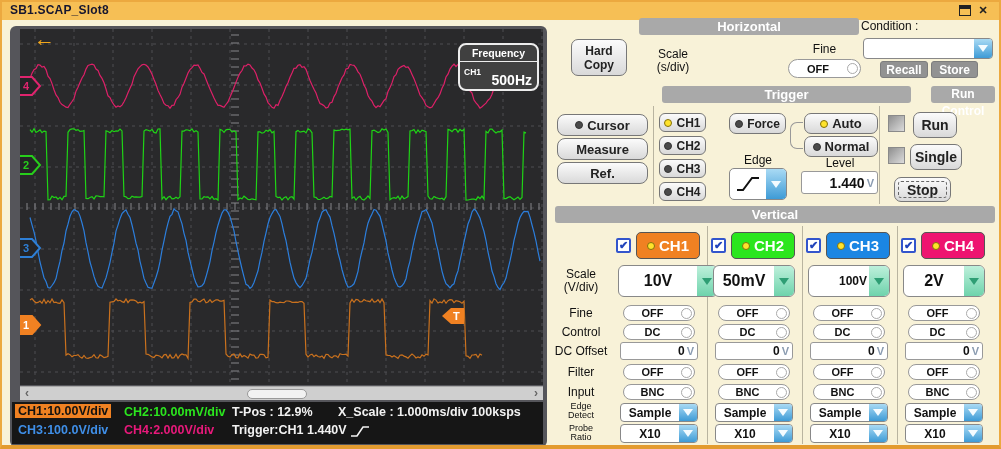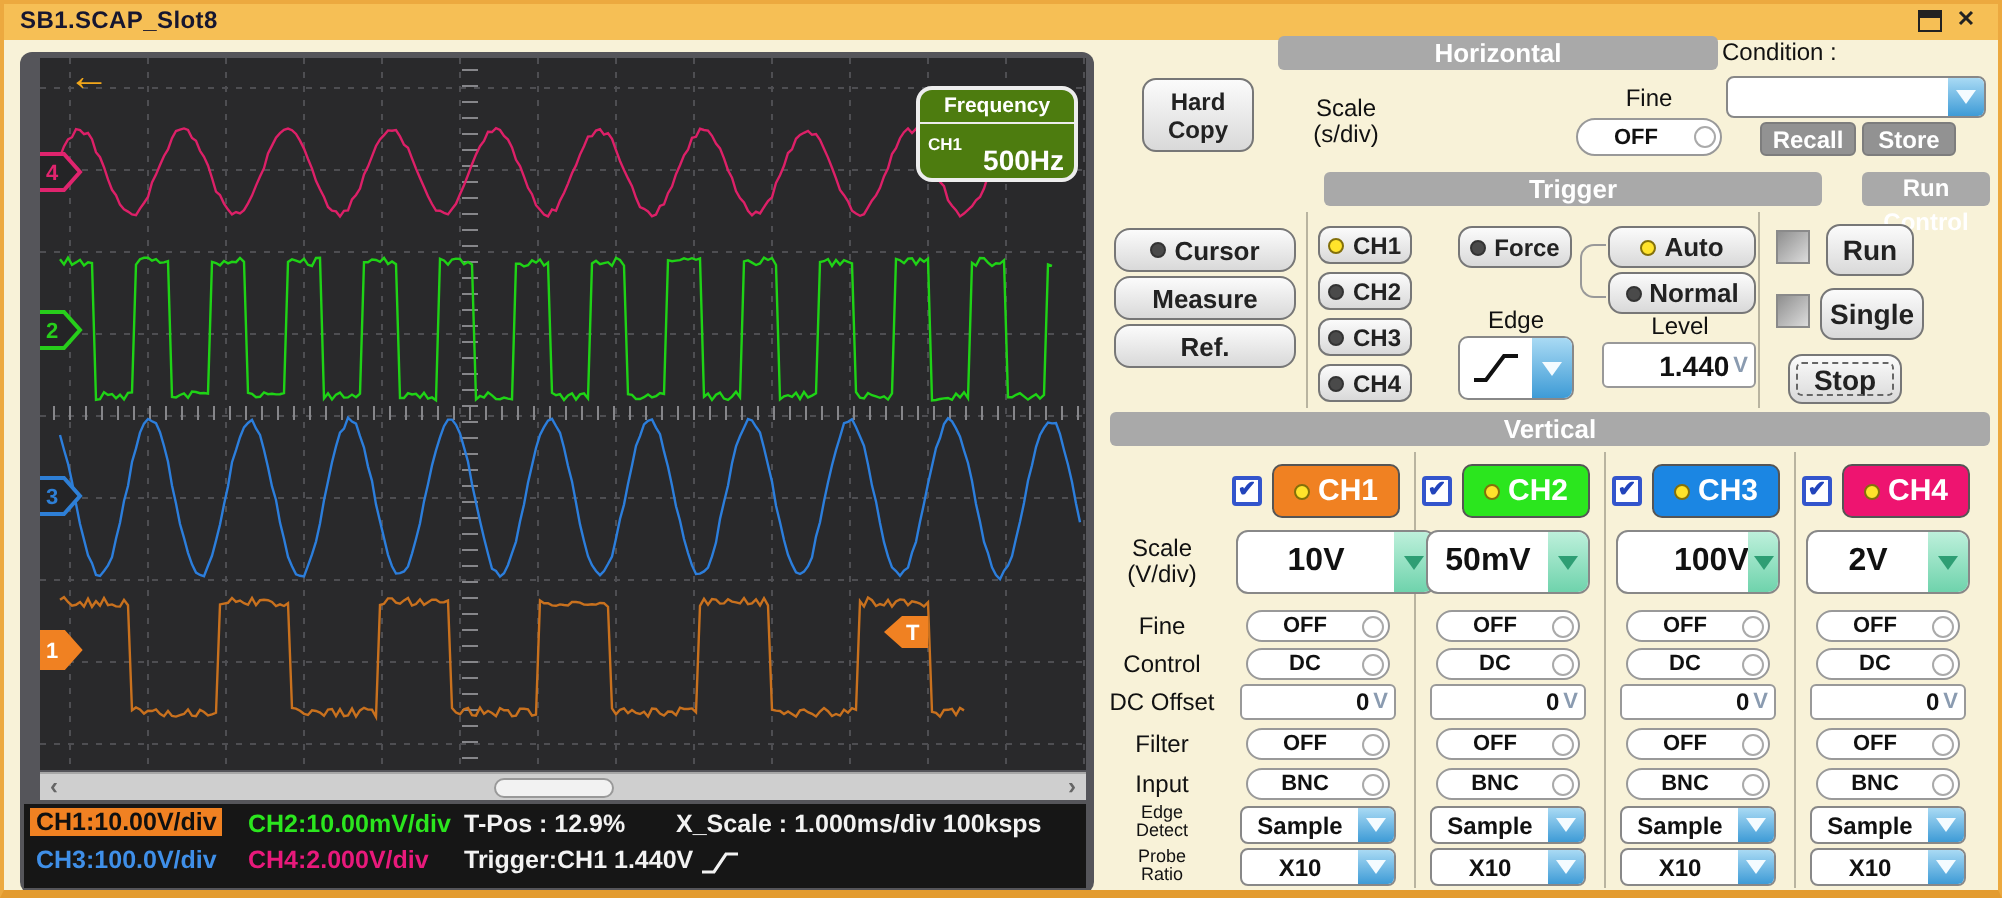--- a/index.html
+++ b/index.html
@@ -12,21 +12,21 @@
   .titlebar { left:0; top:0; width:997px; height:18px; background:#F6BF55; }
   .title { left:8px; top:1px; font-size:12px; font-weight:bold; color:#161630; letter-spacing:.2px; }
   .winicon { top:3px; width:12px; height:11px; color:#222; font-size:11px; font-weight:bold; line-height:11px; text-align:center; cursor:default; }
   .restore { right:28px; border:1.5px solid #222; border-top:4px solid #222; }
   .close { right:10px; }
 
   
   .scopeframe { left:8px; top:24px; width:537px; height:421px; background:#55555A; border-radius:6px; }
   .display { left:10px; top:3px; width:523px; height:356px; background:#29292B; overflow:hidden; }
   .backarrow { left:14px; top:-2px; color:#F2A71B; font-size:21px; font-weight:bold; }
-  .freqbox { left:438px; top:14px; width:81px; height:48px; background:#4d7c0f; border:2px solid #EDEDED; border-radius:8px; color:#fff; }
+  .freqbox { left:438px; top:14px; width:81px; height:48px; background:#404040; border:2px solid #EDEDED; border-radius:8px; color:#fff; }
   .freqtitle { display:block; text-align:center; font-size:10.5px; font-weight:bold; padding-top:2px; border-bottom:1.5px solid #EDEDED; padding-bottom:2px; }
   .freqch { position:absolute; left:4px; top:22px; font-size:8.5px; font-weight:bold; }
   .freqval { position:absolute; right:5px; top:27px; font-size:14px; font-weight:bold; }
   .scrollbar { left:10px; top:360px; width:523px; height:14px; background:#CFCFCF; border-top:1px solid #A8A8A8; }
   .sarrow { top:0; width:12px; height:13px; color:#666; font-size:12px; line-height:12px; text-align:center; font-weight:bold; }
   .thumb { left:227px; top:1.5px; width:60px; height:10px; background:#F2F2F2; border:1px solid #999; border-radius:5px; }
   .statusbar { left:2px; top:376px; width:531px; height:42px; background:#161616; font-size:12.5px; font-weight:bold; }
   .st { position:absolute; white-space:nowrap; }
   .chip1 { left:3px; top:2px; background:#F08122; color:#101010; padding:0 3px; }
   .st-ch2 { left:112px; top:3px; color:#2BE61E; }
@@ -460,21 +460,21 @@
     </div>
   </div>
 
   <div class="abs" style="top: 224px; width: 96px; height: 220px; left: 799px;">
     <span class="abs cbx" style="left:5px;top:12px;"><span class="ck">✔</span></span>
     <div class="abs chbtn" style="left: 25px; top: 6px; width: 64px; height: 27px; background: rgb(27, 134, 227);">
       <span class="dot dot-on"></span>
           <span class="chname">CH3</span>
     </div>
     <div class="abs ddmint" style="left:7px;top:39px;width:82px;height:32px;">
-      <span class="txt f-scale" style="font-size:16px;margin-left:28px;">100V</span>
+      <span class="txt f-scale" style="font-size:12px;margin-left:28px;">100V</span>
       <span class="mintcap">
             <span class="tri"></span>
           </span>
     </div>
     <div class="abs pill" style="left:12px;top:79px;width:72px;height:16px;">
       <span class="txt f-fine">OFF</span>
           <span class="ring"></span>
     </div>
     <div class="abs pill" style="left:12px;top:98px;width:72px;height:16px;">
       <span class="txt f-coupling">DC</span>

